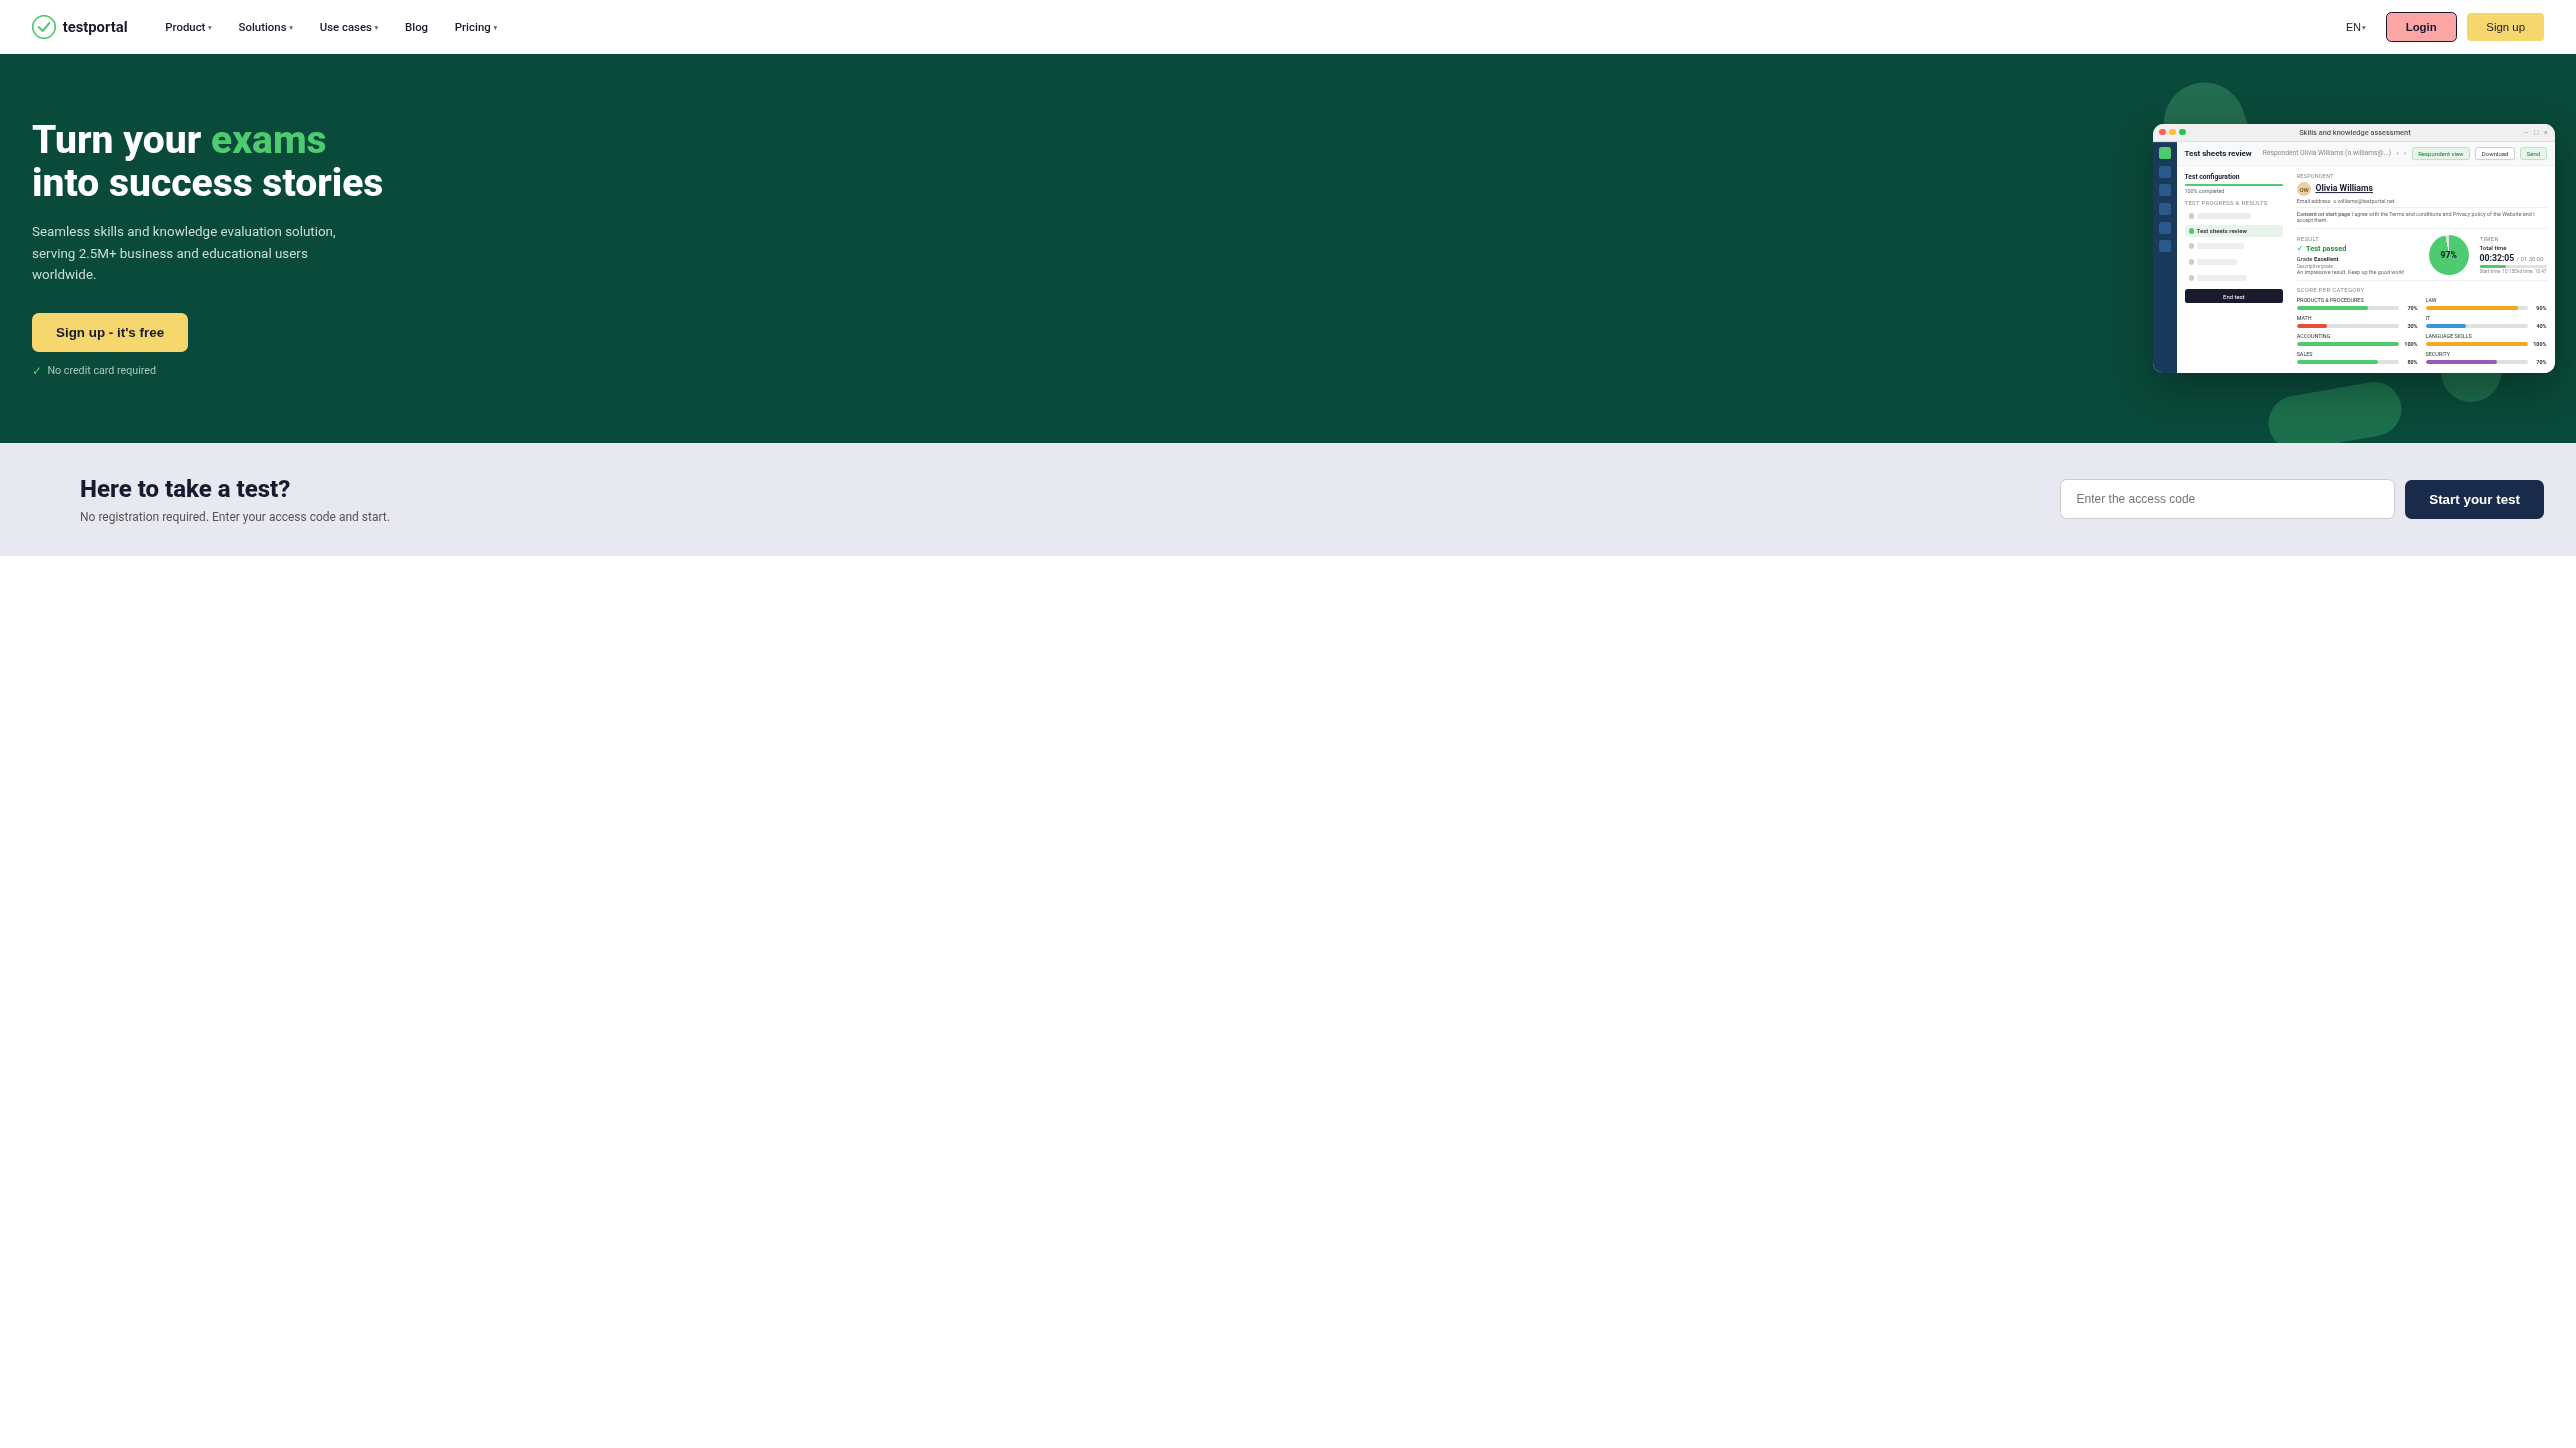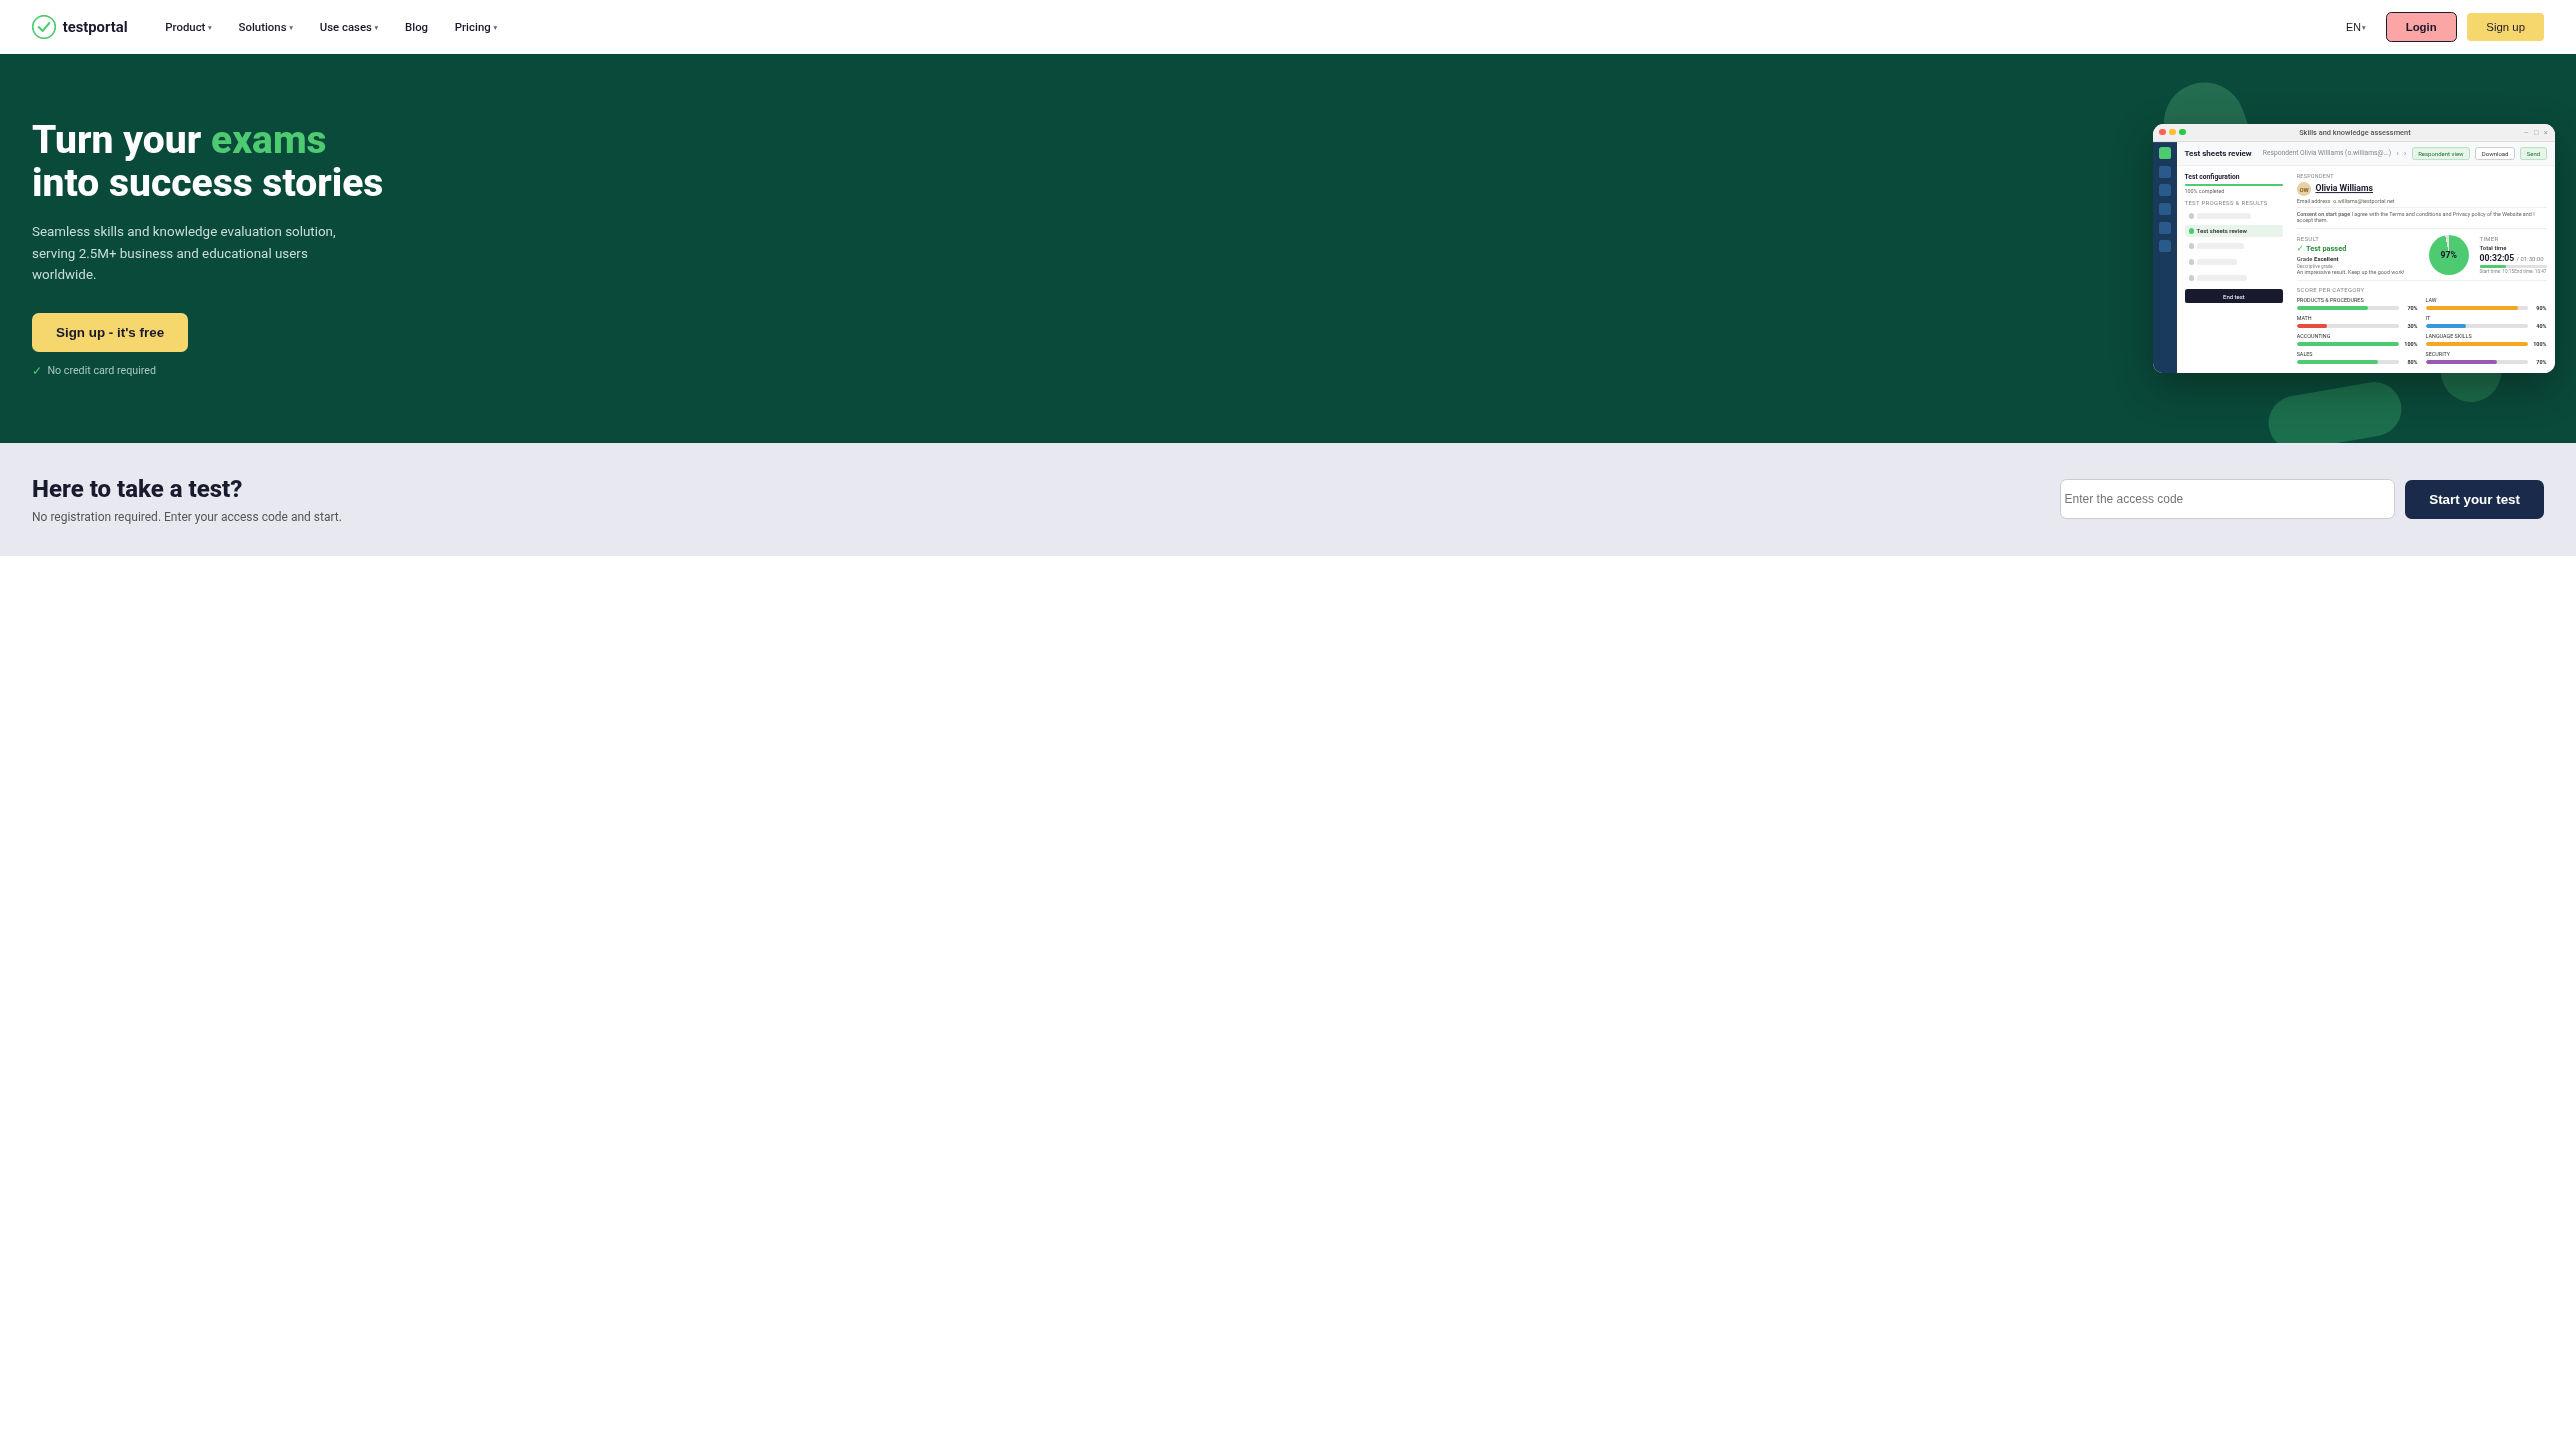--- a/index.html
+++ b/index.html
@@ -222,29 +222,29 @@
     .mock-score-pct { font-size: 5.4px; color: #333; font-weight: 700; min-width: 16px; text-align: right; }
 
     
     .take-test {
       background: #e8e8f0;
       padding: 32px;
       display: flex;
       align-items: center;
       gap: 27px;
     }
-    .take-test-left { flex: 0 0 auto; max-width: 335px; }
+    .take-test-left { flex: 0 0 auto; max-width: 335px; margin-left: 48px; }
     .take-test-title {
       font-size: 24px; font-weight: 800; color: #1a1a2e; margin-bottom: 6.7px;
     }
     .take-test-sub { font-size: 12px; color: #555; }
     .take-test-right { display: flex; gap: 10.7px; flex: 1; align-items: center; justify-content: flex-end; }
     .access-input {
       flex: 1; max-width: 335px;
-      padding: 12px 4px; border-radius: 6.7px;
+      padding: 12px 16px; border-radius: 6.7px;
       border: 1.3px solid #ccc; font-size: 12px; color: #aaa;
       outline: none;
       background: #fff;
     }
     .start-btn {
       padding: 12px 24px; border-radius: 6.7px;
       background: #1a2a4a; color: #fff; border: none;
       font-size: 13.4px; font-weight: 700;
       cursor: pointer; white-space: nowrap;
     }

